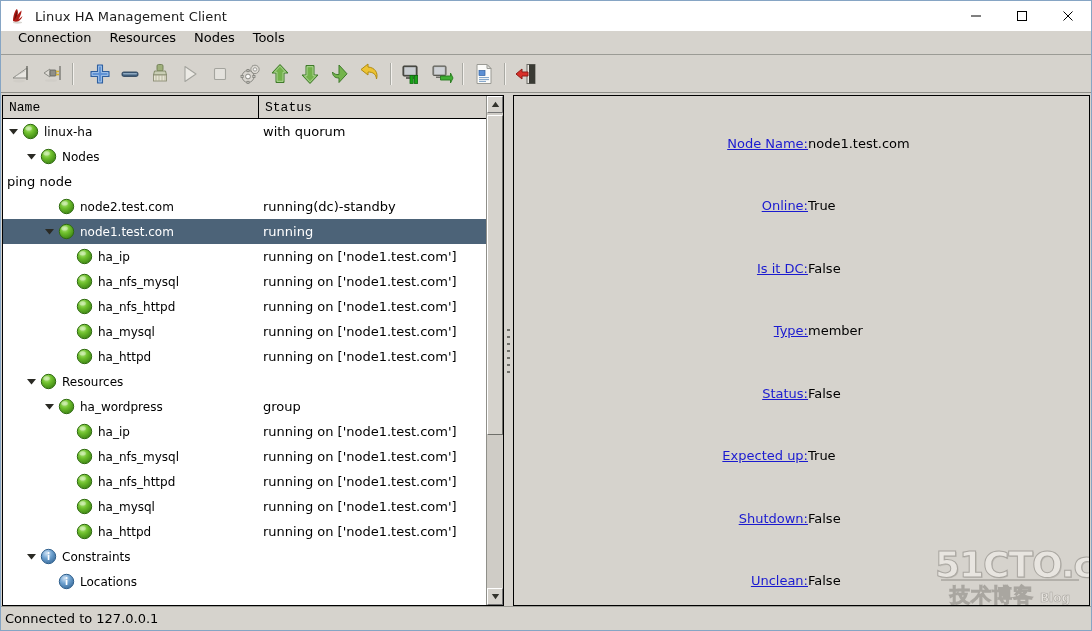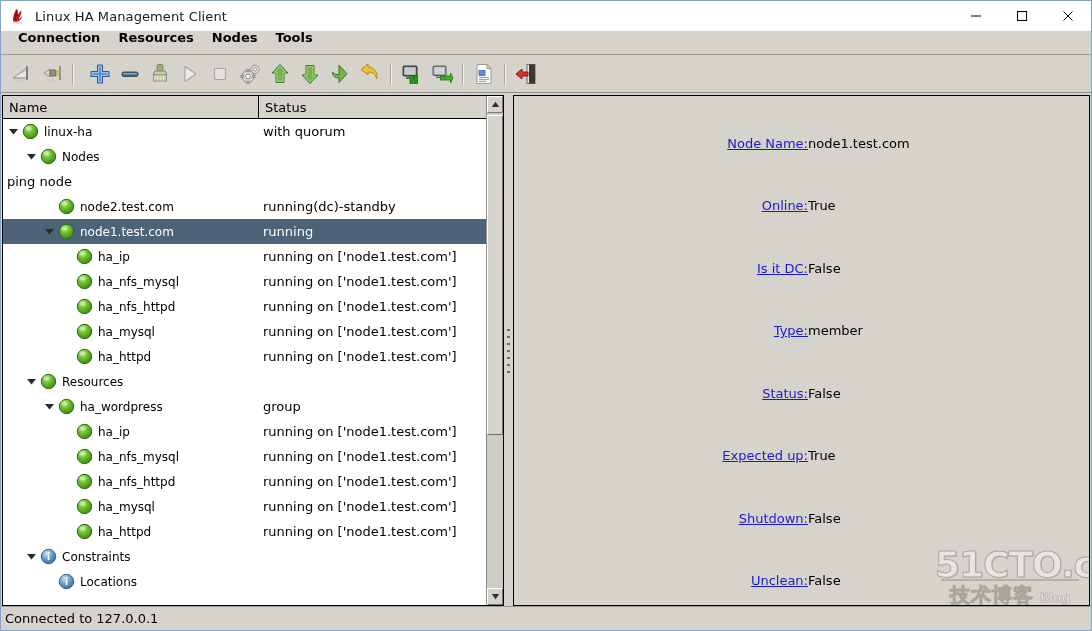--- a/index.html
+++ b/index.html
@@ -80,21 +80,20 @@
     align-items: center;
     padding-left: 8px;
     box-sizing: border-box;
   }
   .menu-item {
     padding: 2px 9px 11px 9px;
     font-size: 13px;
     color: #000;
     line-height: 16px;
     white-space: nowrap;
-    font-weight: bold;
   }
 
   
   .toolbar {
     height: 38px;
     min-height: 38px;
     background: #d6d3cd;
     border-bottom: 1px solid #8f8f89;
     display: flex;
     align-items: center;
@@ -162,20 +161,21 @@
     box-sizing: border-box;
   }
   .hdr-cell {
     display: flex;
     align-items: center;
     padding-left: 6px;
     font-size: 13px;
     color: #000;
     box-sizing: border-box;
     background: #d6d3cd;
+    font-family: Liberation Mono, monospace;
   }
   .hdr-cell.name { width: 256px; flex: 0 0 256px; border-right: 1px solid #000; }
   .hdr-cell.status { flex: 1 1 auto; }
 
   
   .tree-body {
     flex: 1 1 auto;
     background: #ffffff;
     overflow: hidden;
     position: relative;

